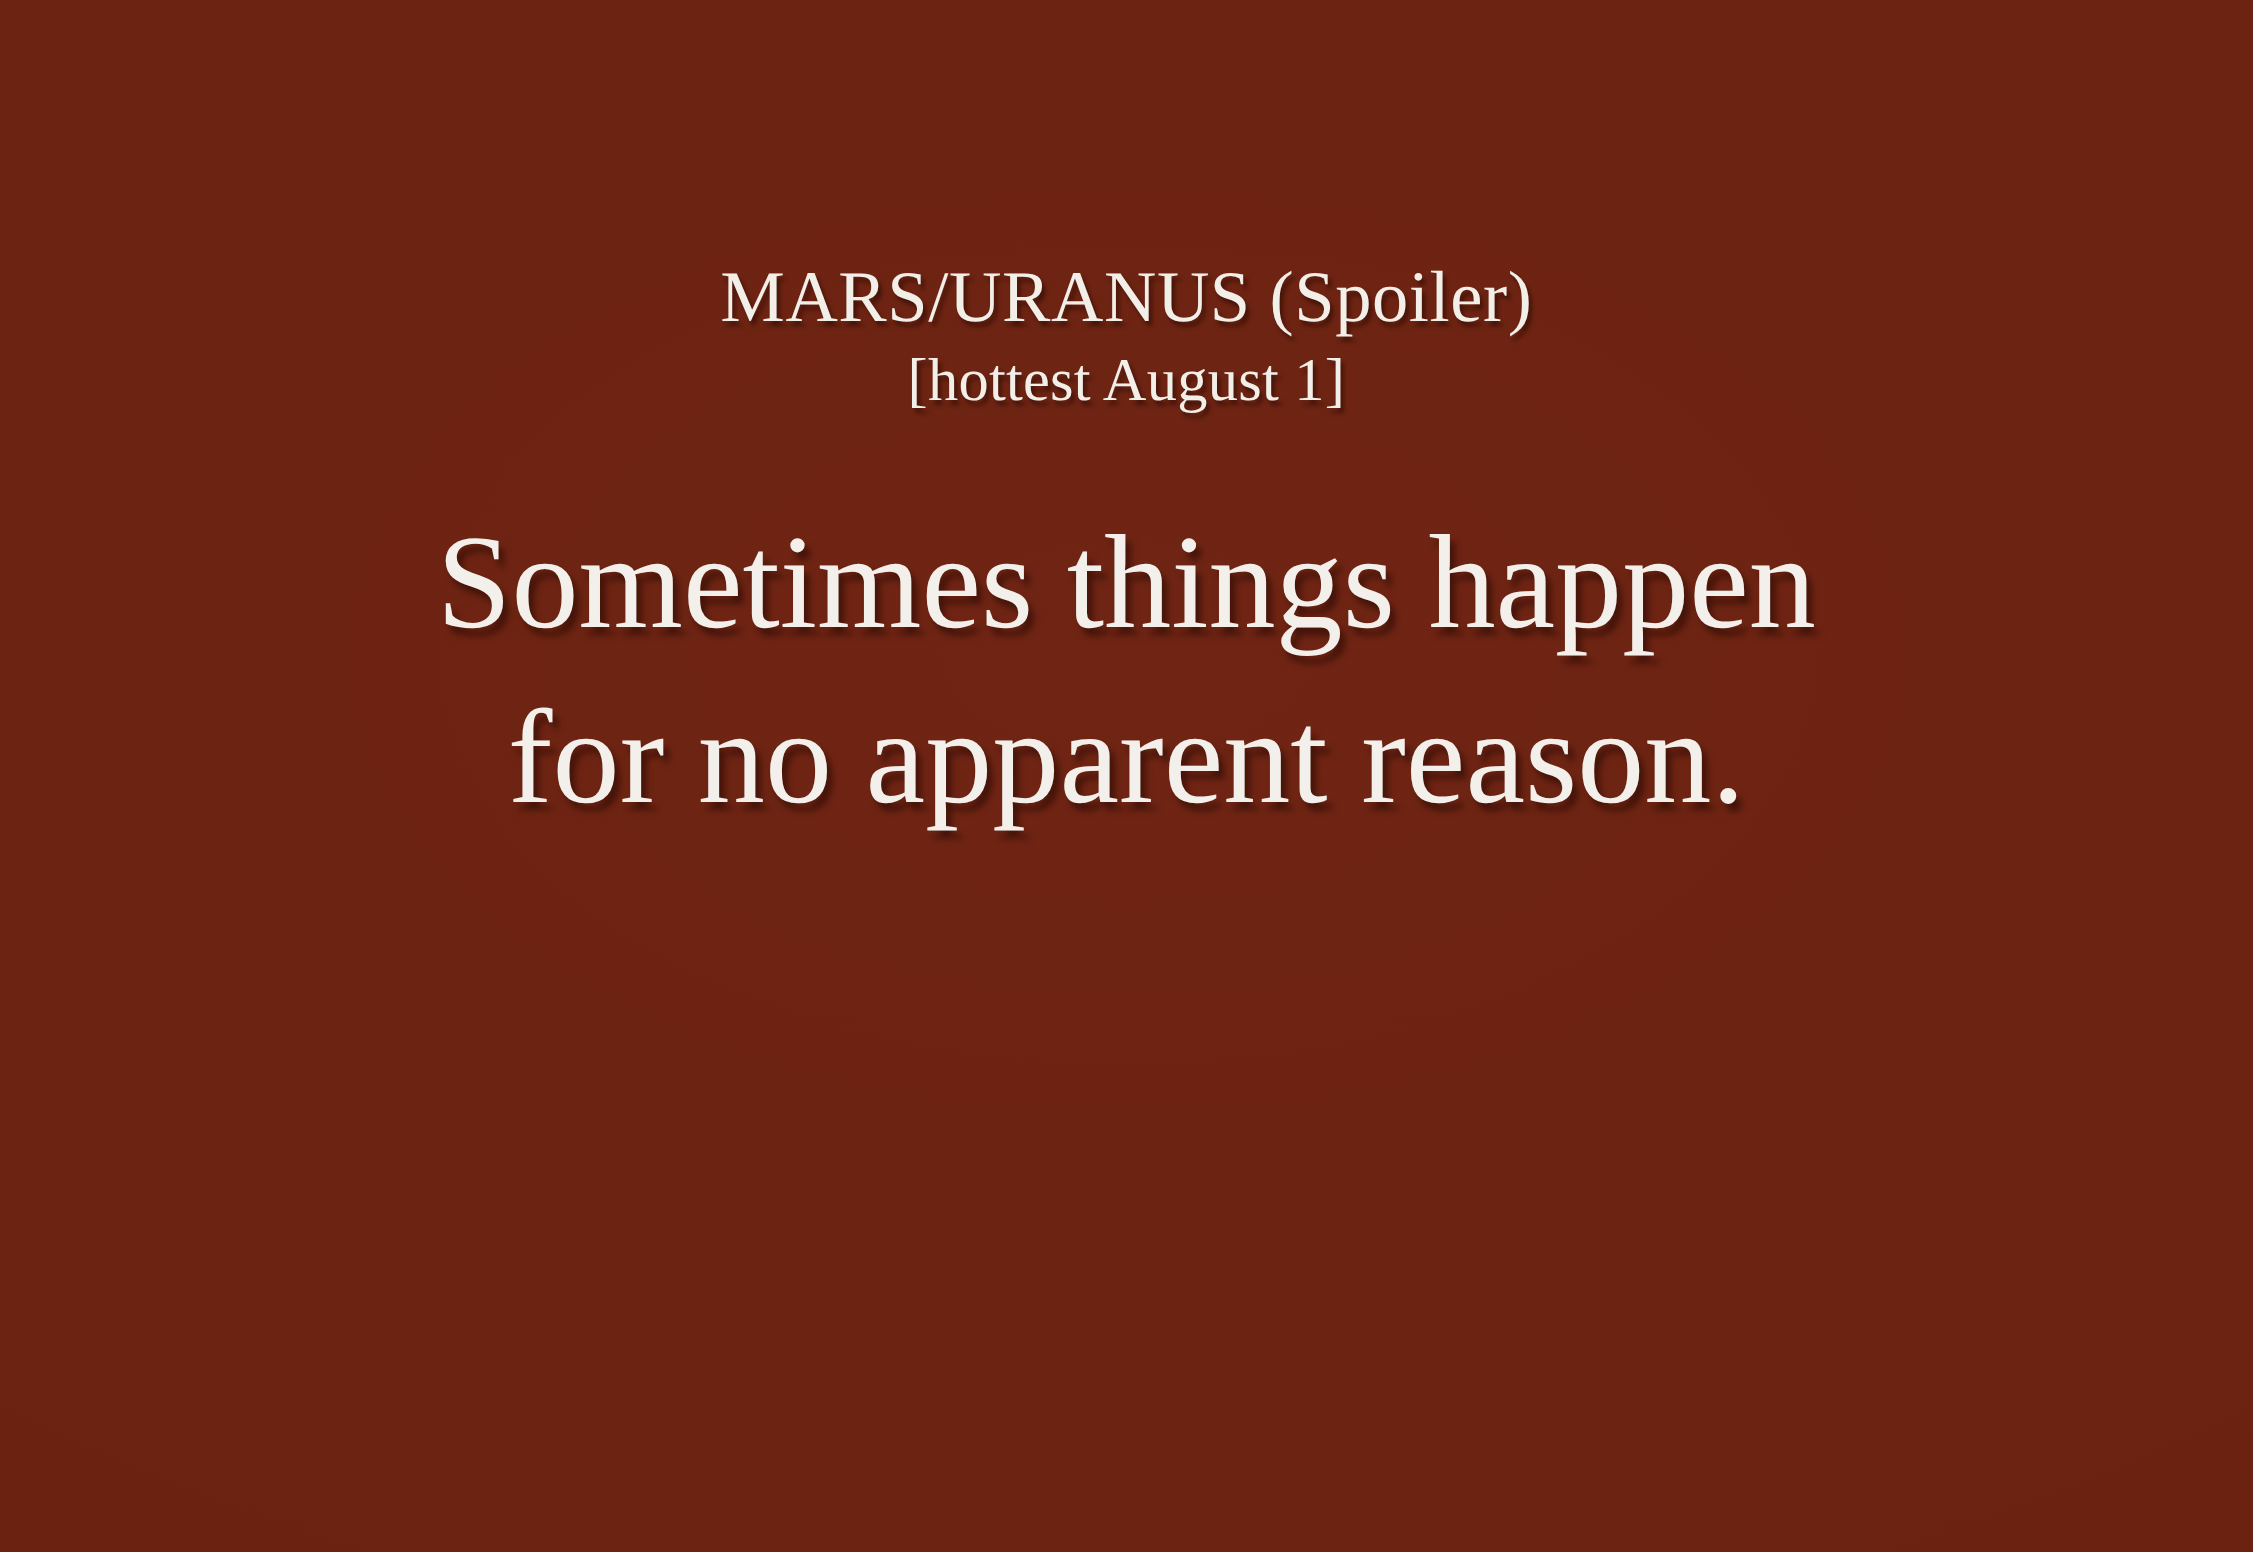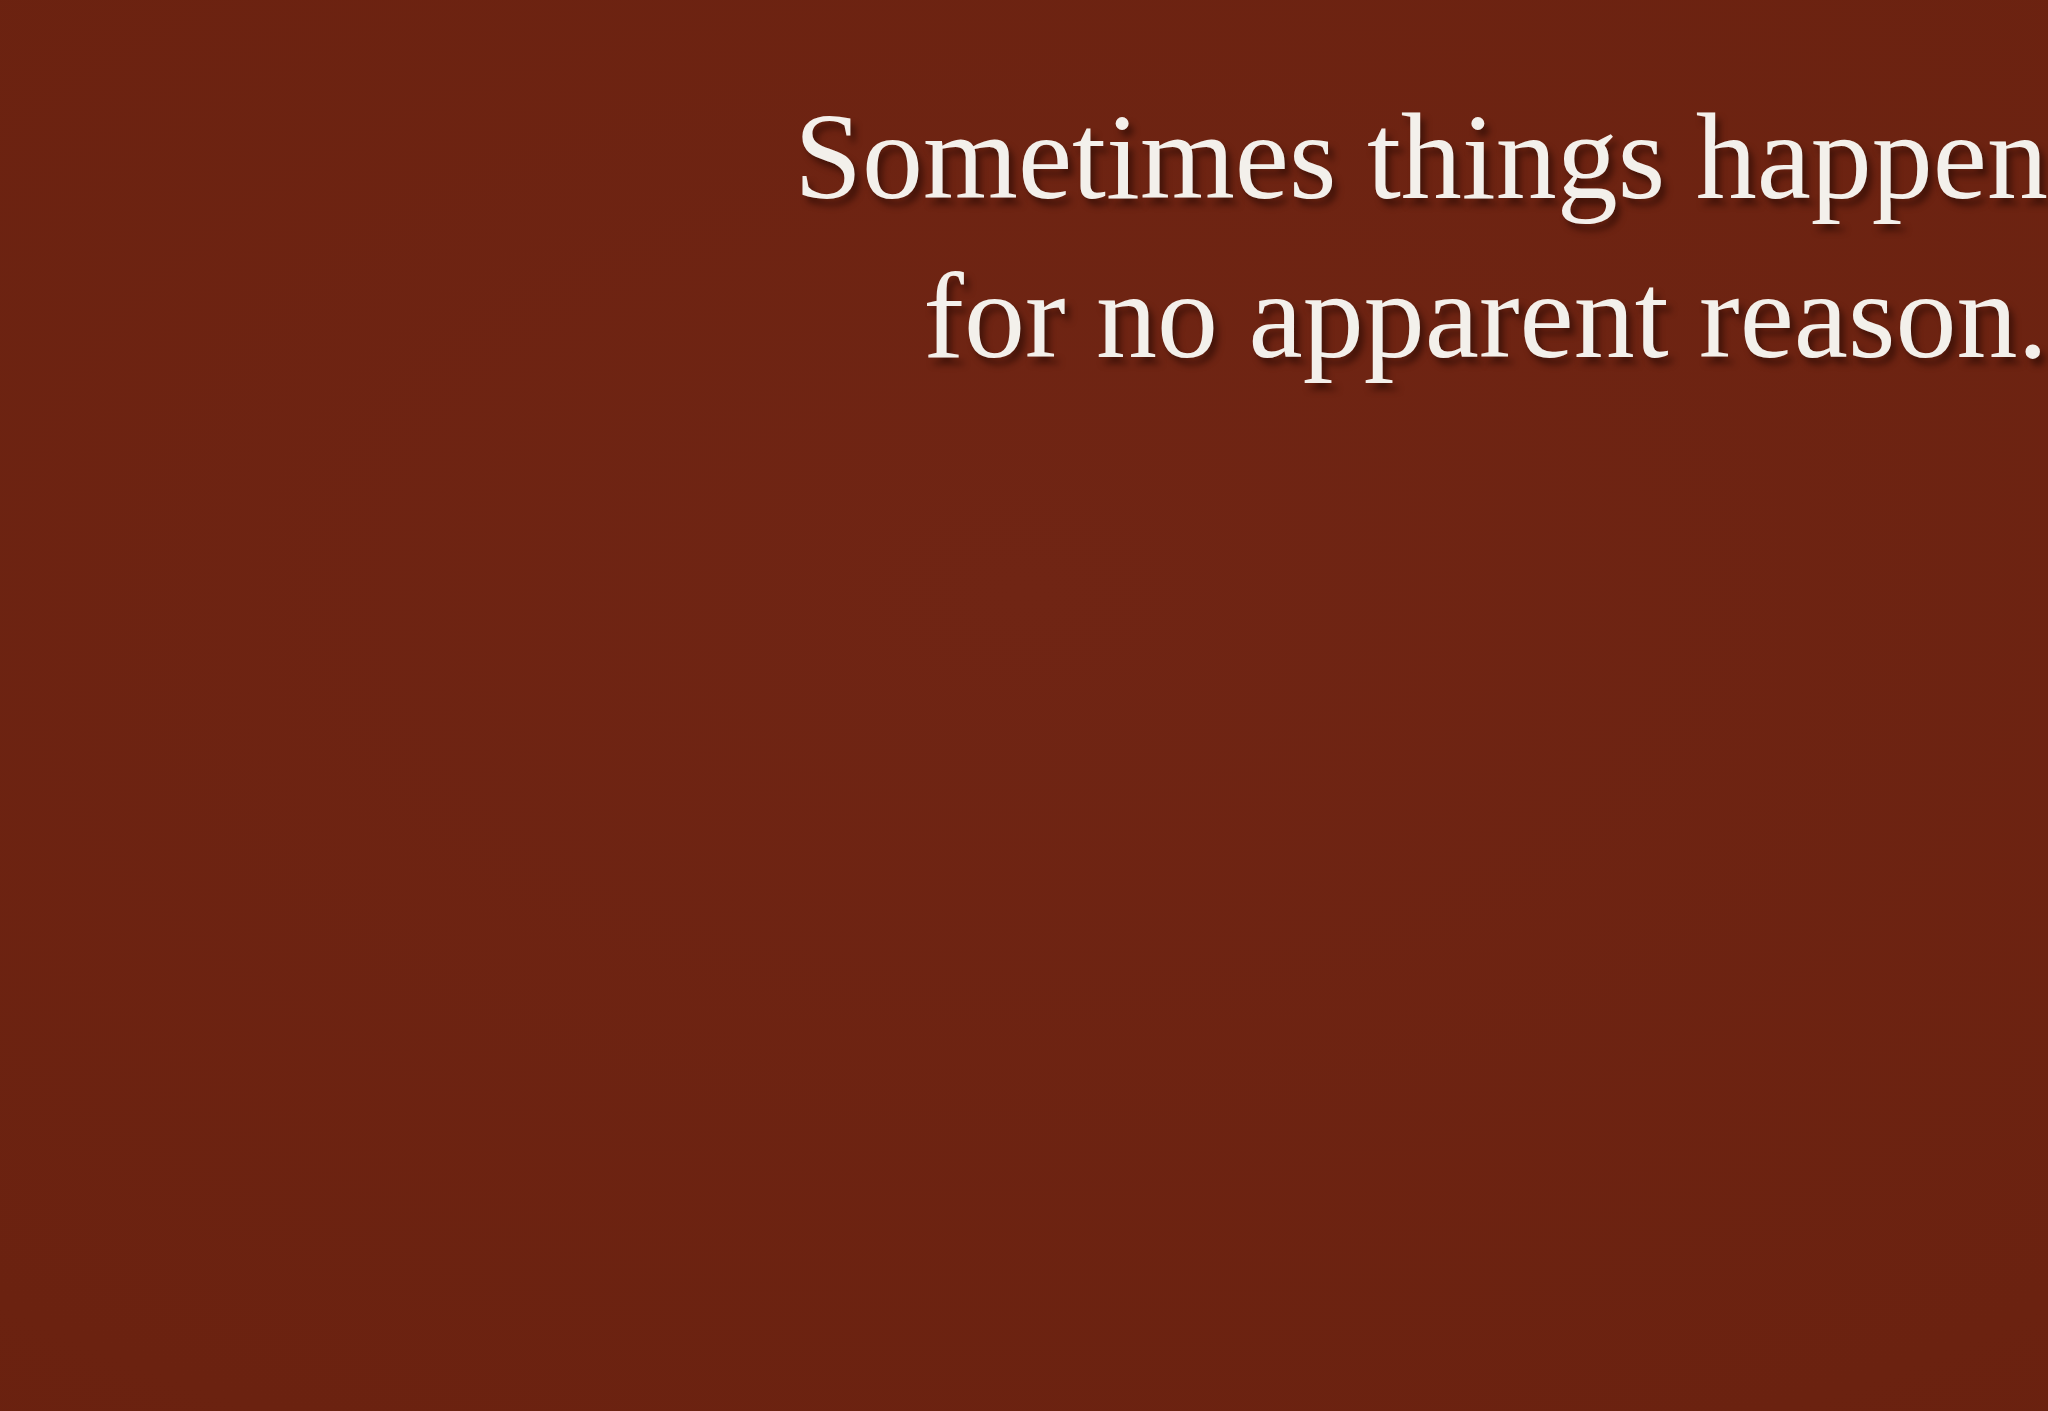--- a/index.html
+++ b/index.html
@@ -57,27 +57,30 @@
     text-align: center;
   }
 
   .quote-line {
     color: #f3f0eb;
     font-size: 122px;
     line-height: 1.30;
     letter-spacing: 0px;
     text-shadow: 5px 7px 6px rgba(38, 9, 3, 0.58);
     white-space: nowrap;
-    text-align: right;
   }
 </style>
 </head>
 <body>
 
 <div class="card">
 
+  <div class="header-block">
+    <div class="title">MARS/URANUS (Spoiler)</div>
+    <div class="subtitle">[hottest August 1]</div>
+  </div>
 
   <div class="quote-block">
     <div class="quote-line">Sometimes things happen</div>
     <div class="quote-line">for no apparent reason.</div>
   </div>
 
 </div>
 
 </body></html>

